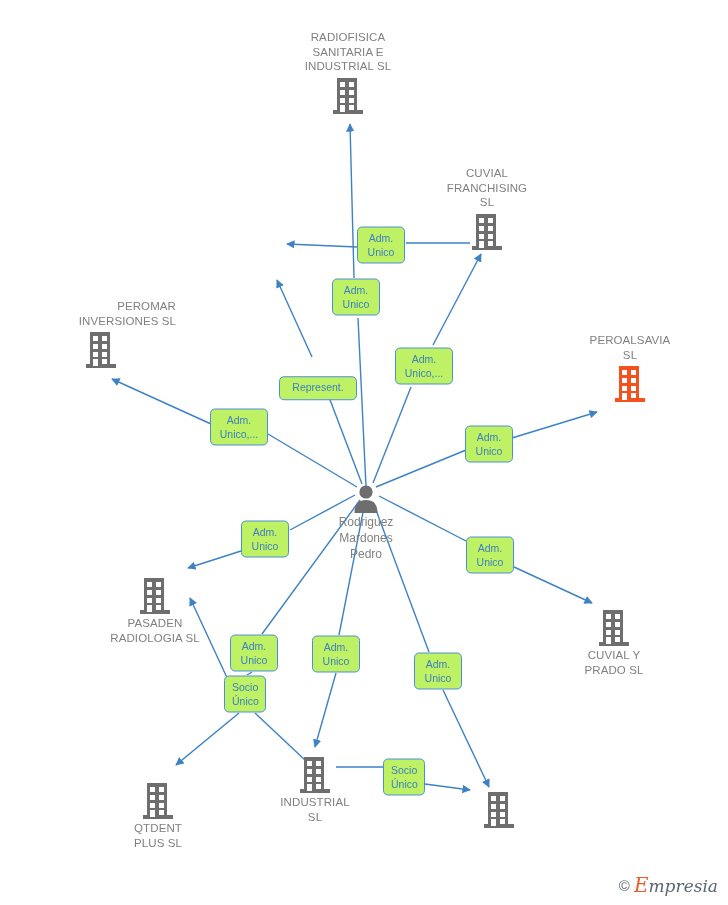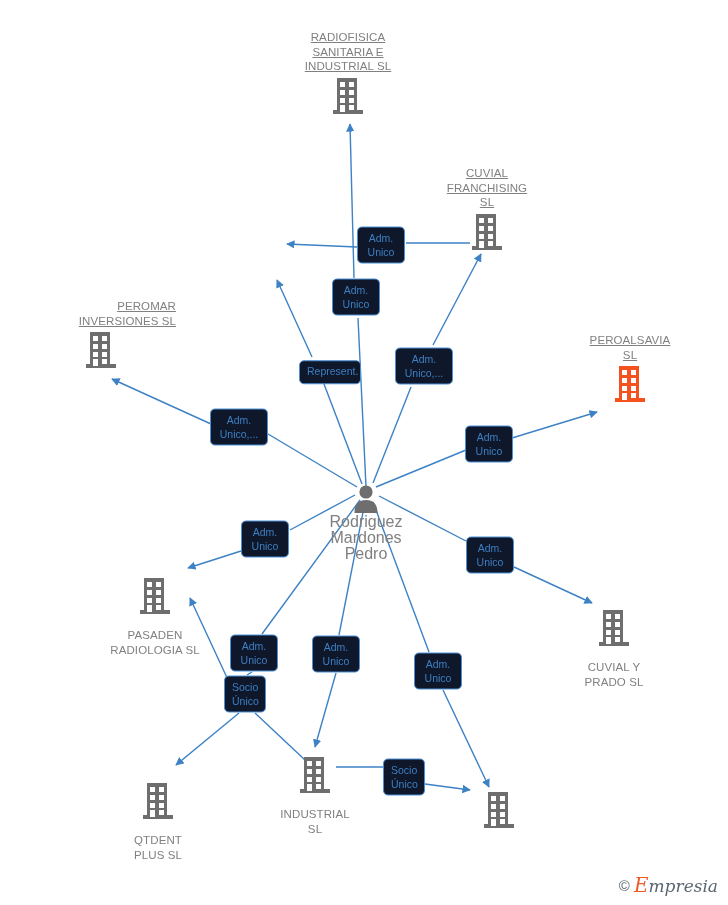--- a/index.html
+++ b/index.html
@@ -36,47 +36,47 @@
     height: 40px;
   }
   .node .lbl {
     display: block;
     font-size: 11.5px;
     line-height: 14.6px;
     color: #808080;
     letter-spacing: 0.1px;
     white-space: pre-line;
   }
-  .node.label-top .lbl { margin-bottom: 2px; text-decoration: underline; }
-  .node.label-bottom .lbl { margin-top: 12px; }
+  .node.label-top .lbl { margin-bottom: 2px; }
+  .node.label-bottom .lbl { margin-top: 0; }
 
   .person {
     position: absolute;
     transform: translate(-50%, 0);
     text-align: center;
     width: 150px;
   }
   .person .ico {
     display: block;
     margin: 0 auto;
     width: 28px;
     height: 30px;
   }
   .person .lbl {
     display: block;
-    font-size: 16px;
+    font-size: 12px;
     line-height: 16px;
     color: #808080;
     white-space: pre-line;
   }
 
   .rel {
     position: absolute;
     transform: translate(-50%, -50%);
-    background: #0f172a;
+    background: #bef264;
     border: 1px solid #4a90d9;
     border-radius: 5px;
     color: #3d7fc1;
     font-size: 10.5px;
     line-height: 13.5px;
     text-align: center;
     padding: 4px 7px;
     white-space: pre-line;
     box-sizing: border-box;
   }
@@ -359,21 +359,21 @@
     </svg>
     <span class="lbl">Rodriguez
 Mardones
 Pedro</span>
   </div>
 
   <div class="rel" style="left:381px; top:245px; width:48px;">Adm.
 Unico</div>
   <div class="rel" style="left:356px; top:297px; width:48px;">Adm.
 Unico</div>
-  <div class="rel" style="left:318px; top:372px; width:62px;margin-left:12px;">Represent.</div>
+  <div class="rel" style="left:318px; top:388px; width:78px;">Represent.</div>
   <div class="rel" style="left:424px; top:366px; width:58px;">Adm.
 Unico,...</div>
   <div class="rel" style="left:239px; top:427px; width:58px;">Adm.
 Unico,...</div>
   <div class="rel" style="left:489px; top:444px; width:48px;">Adm.
 Unico</div>
   <div class="rel" style="left:265px; top:539px; width:48px;">Adm.
 Unico</div>
   <div class="rel" style="left:490px; top:555px; width:48px;">Adm.
 Unico</div>

